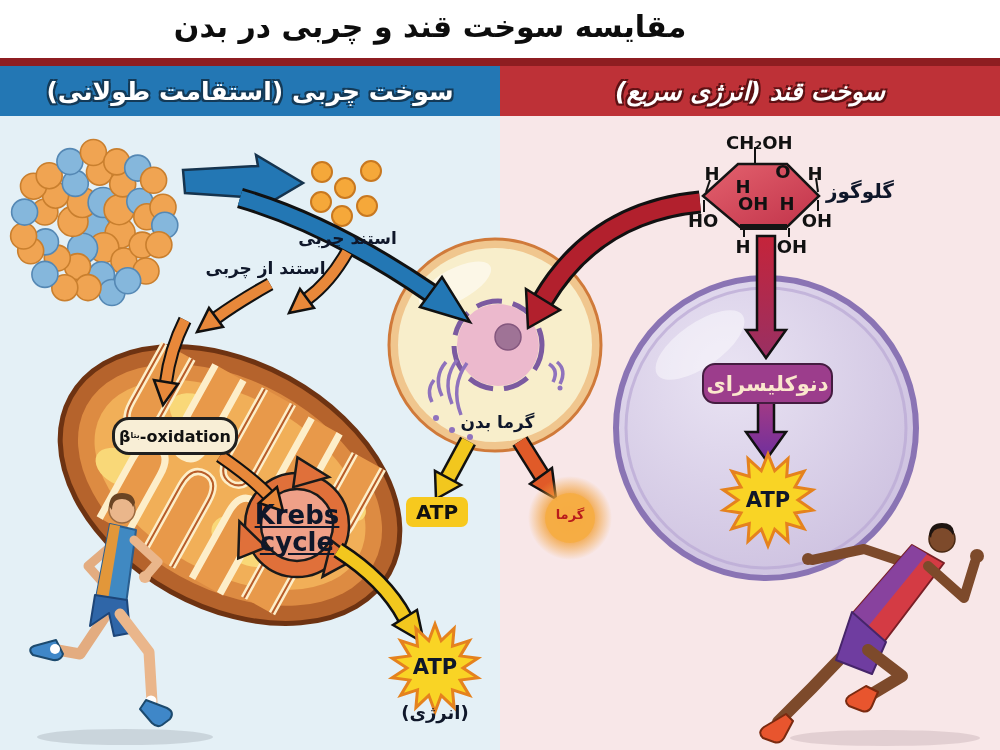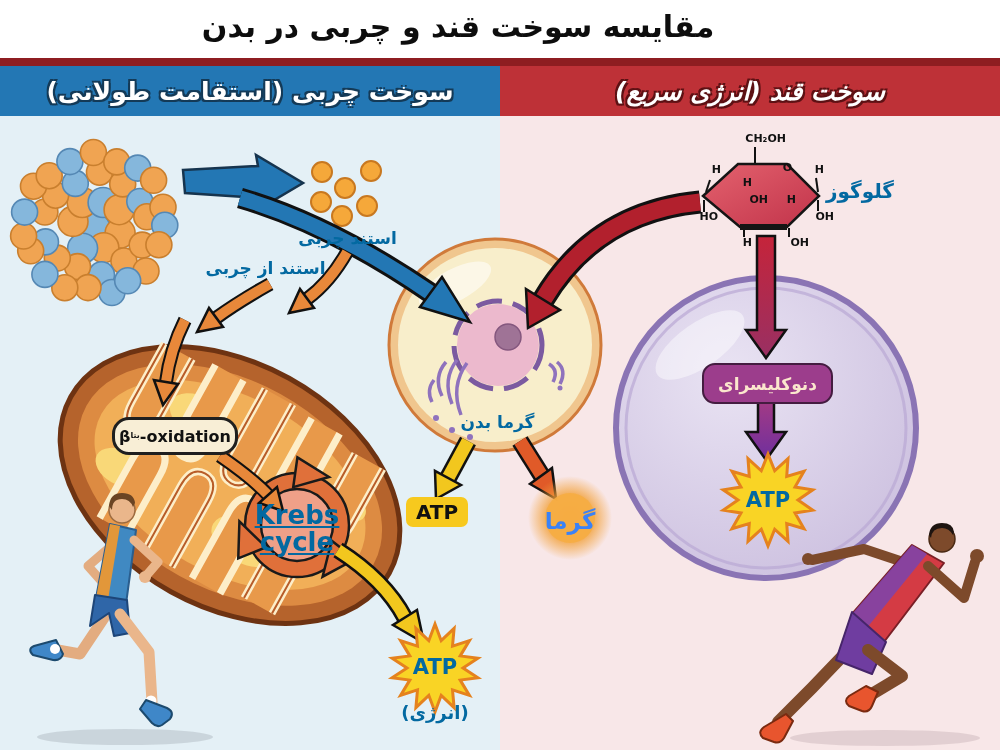--- a/index.html
+++ b/index.html
@@ -1,38 +1,38 @@
 <!DOCTYPE html>
 <html><head>
 <meta charset="utf-8">
 <style>
   html,body{margin:0;padding:0;background:#fff;}
   .page{position:relative;width:1000px;height:750px;overflow:hidden;background:#fff;
         font-family:"DejaVu Sans",sans-serif;}
   svg.scene{position:absolute;left:0;top:0;}
-  .lbl{position:absolute;font-weight:bold;color:#0369a1;text-align:center;line-height:1.15;}
-  .title{left:0;top:10px;width:860px;font-size:30px;font-weight:800;color:#0d0d0d;margin-left:28px;}
+  .lbl{position:absolute;font-weight:bold;color:#0f172a;text-align:center;line-height:1.15;}
+  .title{left:0;top:10px;width:860px;font-size:30px;font-weight:800;color:#0d0d0d;}
   .maroon-line{position:absolute;left:0;top:58px;width:1000px;height:8px;background:#8e1d21;}
   .hdr{position:absolute;top:66px;width:500px;height:50px;display:flex;align-items:center;
        justify-content:center;font-size:25px;font-weight:800;color:#fff;}
   .hdr-fat{left:0;background:#2377b4;text-shadow:-2px -2px 0 #143a57,2px -2px 0 #143a57,
            -2px 2px 0 #143a57,2px 2px 0 #143a57,0 2px 0 #143a57;}
   .hdr-sugar{left:500px;background:#be3137;text-shadow:-2px -2px 0 #5d1114,2px -2px 0 #5d1114,
            -2px 2px 0 #5d1114,2px 2px 0 #5d1114,0 2px 0 #5d1114;font-style:italic;}
   .beta-box{position:absolute;left:112px;top:417px;width:120px;height:32px;background:#f8eed6;
             border:3px solid #1f1f1f;border-radius:17px;display:flex;align-items:center;
             justify-content:center;font-weight:bold;font-size:16px;color:#111;}
   .beta-box .sub{font-size:8px;align-self:flex-end;padding-bottom:12px;}
   .atp-box{position:absolute;left:406px;top:497px;width:62px;height:30px;background:#f7c91e;
            border-radius:7px;display:flex;align-items:center;justify-content:center;
            font-weight:800;font-size:20px;color:#111;}
   .glyco-box{position:absolute;left:702px;top:363px;width:127px;height:37px;background:#9c3d8c;
              border:2px solid #441c40;border-radius:13px;display:flex;align-items:center;
-             justify-content:center;font-weight:bold;font-size:17px;color:#fbe7cd;}
-  .atom{position:absolute;font-weight:bold;font-size:11px;color:#111;text-align:right;}
+             justify-content:center;font-weight:bold;font-size:21px;color:#fbe7cd;}
+  .atom{position:absolute;font-weight:bold;font-size:18px;color:#111;text-align:center;}
 </style>
 </head>
 <body>
 
 <div class="page">
 
 <svg class="scene" width="1000" height="750" viewBox="0 0 1000 750">
   <defs>
     <linearGradient id="gradRed" x1="0" y1="0" x2="0" y2="1">
       <stop offset="0" stop-color="#c5243a"></stop>
@@ -302,21 +302,21 @@
       <span class="sub">بتا</span>
       <span>-oxidation</span>
 </div>
 
 <div class="lbl" style="left:252px;top:502px;width:90px;font-size:26px;line-height:1.05;text-decoration:underline;">
   <div>Krebs</div>
   <div>cycle</div>
 </div>
 
 <div class="atp-box">ATP</div>
-<div class="lbl" dir="rtl" style="left:543px;top:508px;width:54px;font-size:23px;color:#3b82f6;">گرما</div>
+<div class="lbl" dir="rtl" style="left:543px;top:508px;width:54px;font-size:13px;color:#b91c1c;">گرما</div>
 <div class="lbl" dir="rtl" style="left:455px;top:413px;width:85px;font-size:17px;">گرما بدن</div>
 
 <div class="lbl" style="left:405px;top:655px;width:60px;font-size:21px;">ATP</div>
 <div class="lbl" dir="rtl" style="left:390px;top:703px;width:90px;font-size:18px;">(انرژی)</div>
 
 <div class="lbl" dir="rtl" style="left:830px;top:180px;width:64px;font-size:20px;">گلوگوز</div>
 <div class="glyco-box" dir="rtl">دنوکلیسرای</div>
 <div class="lbl" style="left:738px;top:488px;width:60px;font-size:21px;">ATP</div>
 
 <div class="atom" style="left:726px;top:132px;width:60px;">CH₂OH</div>

